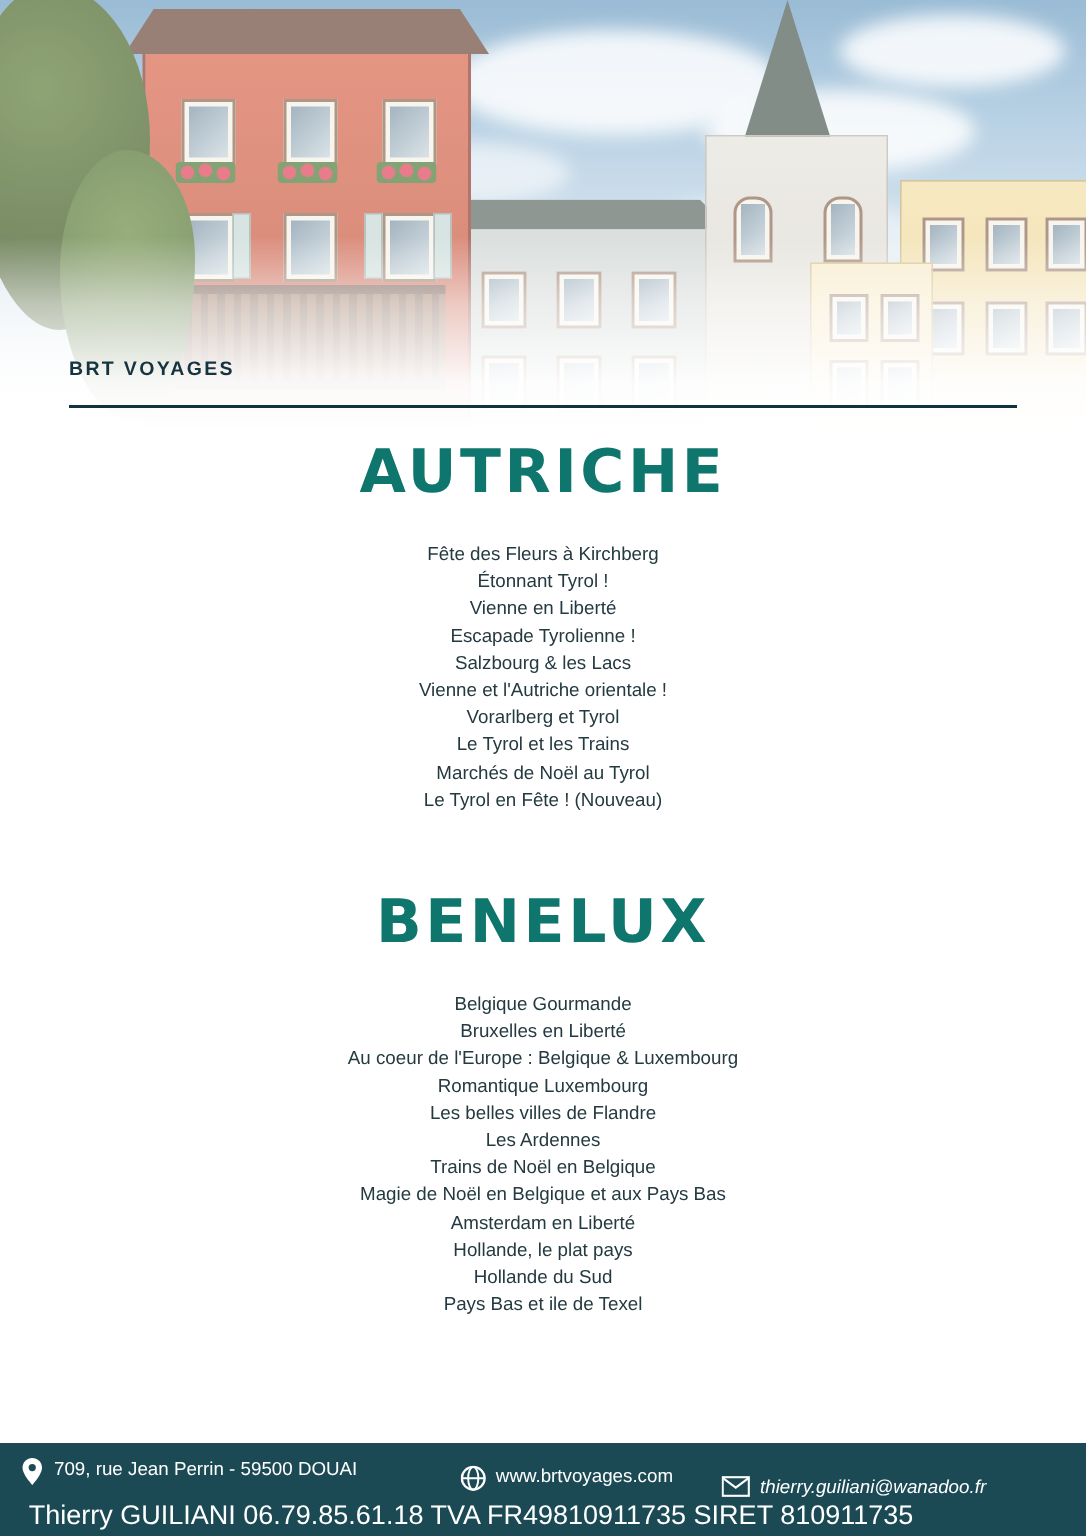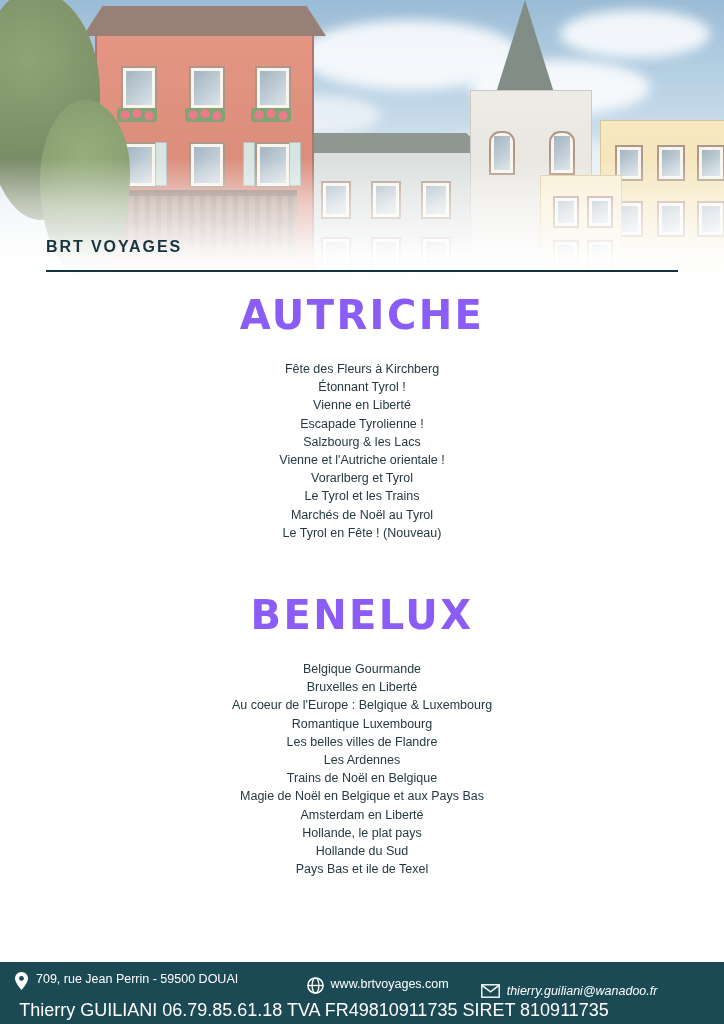--- a/index.html
+++ b/index.html
@@ -182,21 +182,21 @@
 
   
   .brand-row {
     position: absolute;
     left: 0; top: 238px;
     width: 724px;
   }
   .brand {
     position: absolute;
     left: 46px; top: 0;
-    font-size: 16px;
+    font-size: 13px;
     font-weight: bold;
     letter-spacing: .12em;
     color: #16343f;
     text-align: right;
   }
   .rule {
     position: absolute;
     left: 46px; top: 32px;
     width: 632px;
     height: 2px;
@@ -208,21 +208,21 @@
     position: absolute;
     left: 0; top: 282px;
     width: 724px;
   }
   .section { text-align: center; }
   .section-title {
     font-family: "DejaVu Sans", sans-serif;
     font-size: 40px;
     font-weight: bold;
     letter-spacing: .06em;
-    color: #8b5cf6;
+    color: #0f766e;
     margin: 0;
   }
   .sec-autriche { padding-top: 10px; }
   .sec-benelux { padding-top: 50px; }
   .tour-list {
     list-style: none;
     margin: 22px 0 0 0;
     padding: 0;
   }
   .tour-list li {

